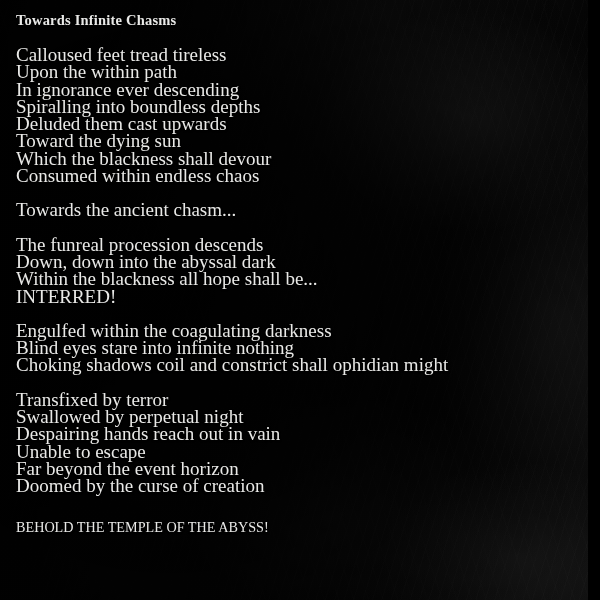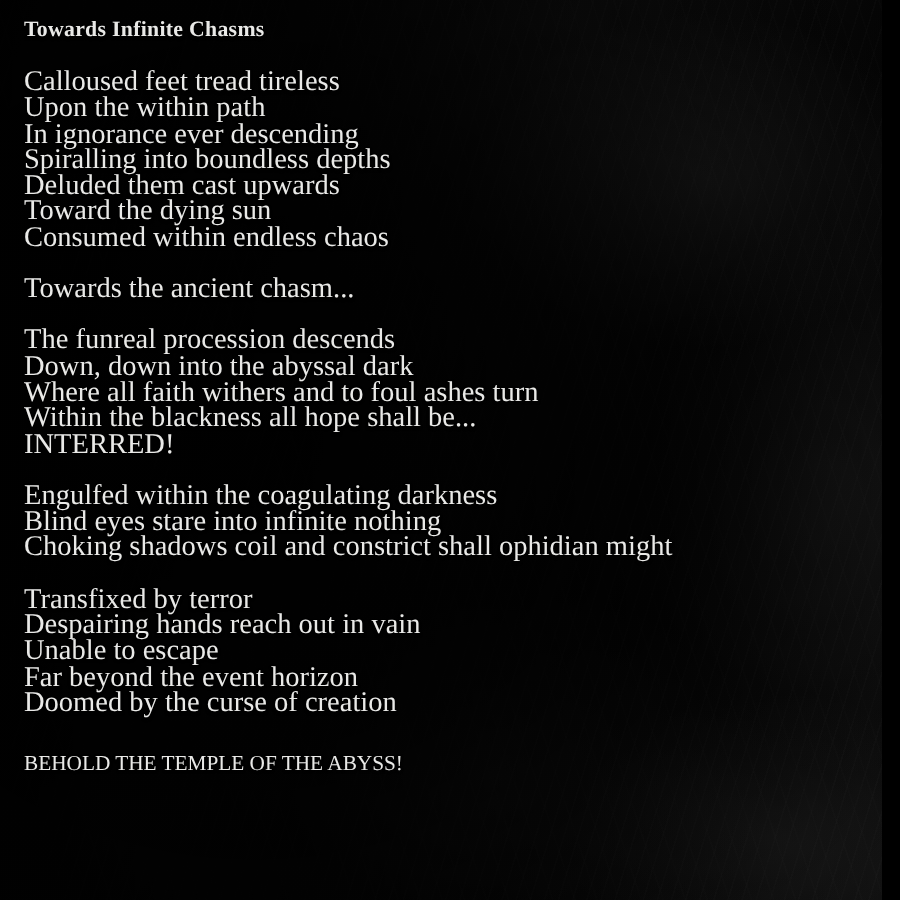--- a/index.html
+++ b/index.html
@@ -96,43 +96,44 @@
   <div id="lyrics">
     <div class="title">Towards Infinite Chasms</div>
 
     <div class="stanza">
       <div class="line">Calloused feet tread tireless</div>
       <div class="line">Upon the within path</div>
       <div class="line">In ignorance ever descending</div>
       <div class="line">Spiralling into boundless depths</div>
       <div class="line">Deluded them cast upwards</div>
       <div class="line">Toward the dying sun</div>
+      <div class="line">Which the blackness shall devour</div>
       <div class="line">Consumed within endless chaos</div>
     </div>
 
     <div class="stanza">
       <div class="line">Towards the ancient chasm...</div>
     </div>
 
     <div class="stanza">
       <div class="line">The funreal procession descends</div>
       <div class="line">Down, down into the abyssal dark</div>
-      <div class="line">Where all faith withers and to foul ashes turn</div>
       <div class="line">Within the blackness all hope shall be...</div>
       <div class="line">INTERRED!</div>
     </div>
 
     <div class="stanza">
       <div class="line">Engulfed within the coagulating darkness</div>
       <div class="line">Blind eyes stare into infinite nothing</div>
       <div class="line">Choking shadows coil and constrict shall ophidian might</div>
     </div>
 
     <div class="stanza">
       <div class="line">Transfixed by terror</div>
+      <div class="line">Swallowed by perpetual night</div>
       <div class="line">Despairing hands reach out in vain</div>
       <div class="line">Unable to escape</div>
       <div class="line">Far beyond the event horizon</div>
       <div class="line">Doomed by the curse of creation</div>
     </div>
 
     <div class="closing">BEHOLD THE TEMPLE OF THE ABYSS!</div>
   </div>
 </div>
 

